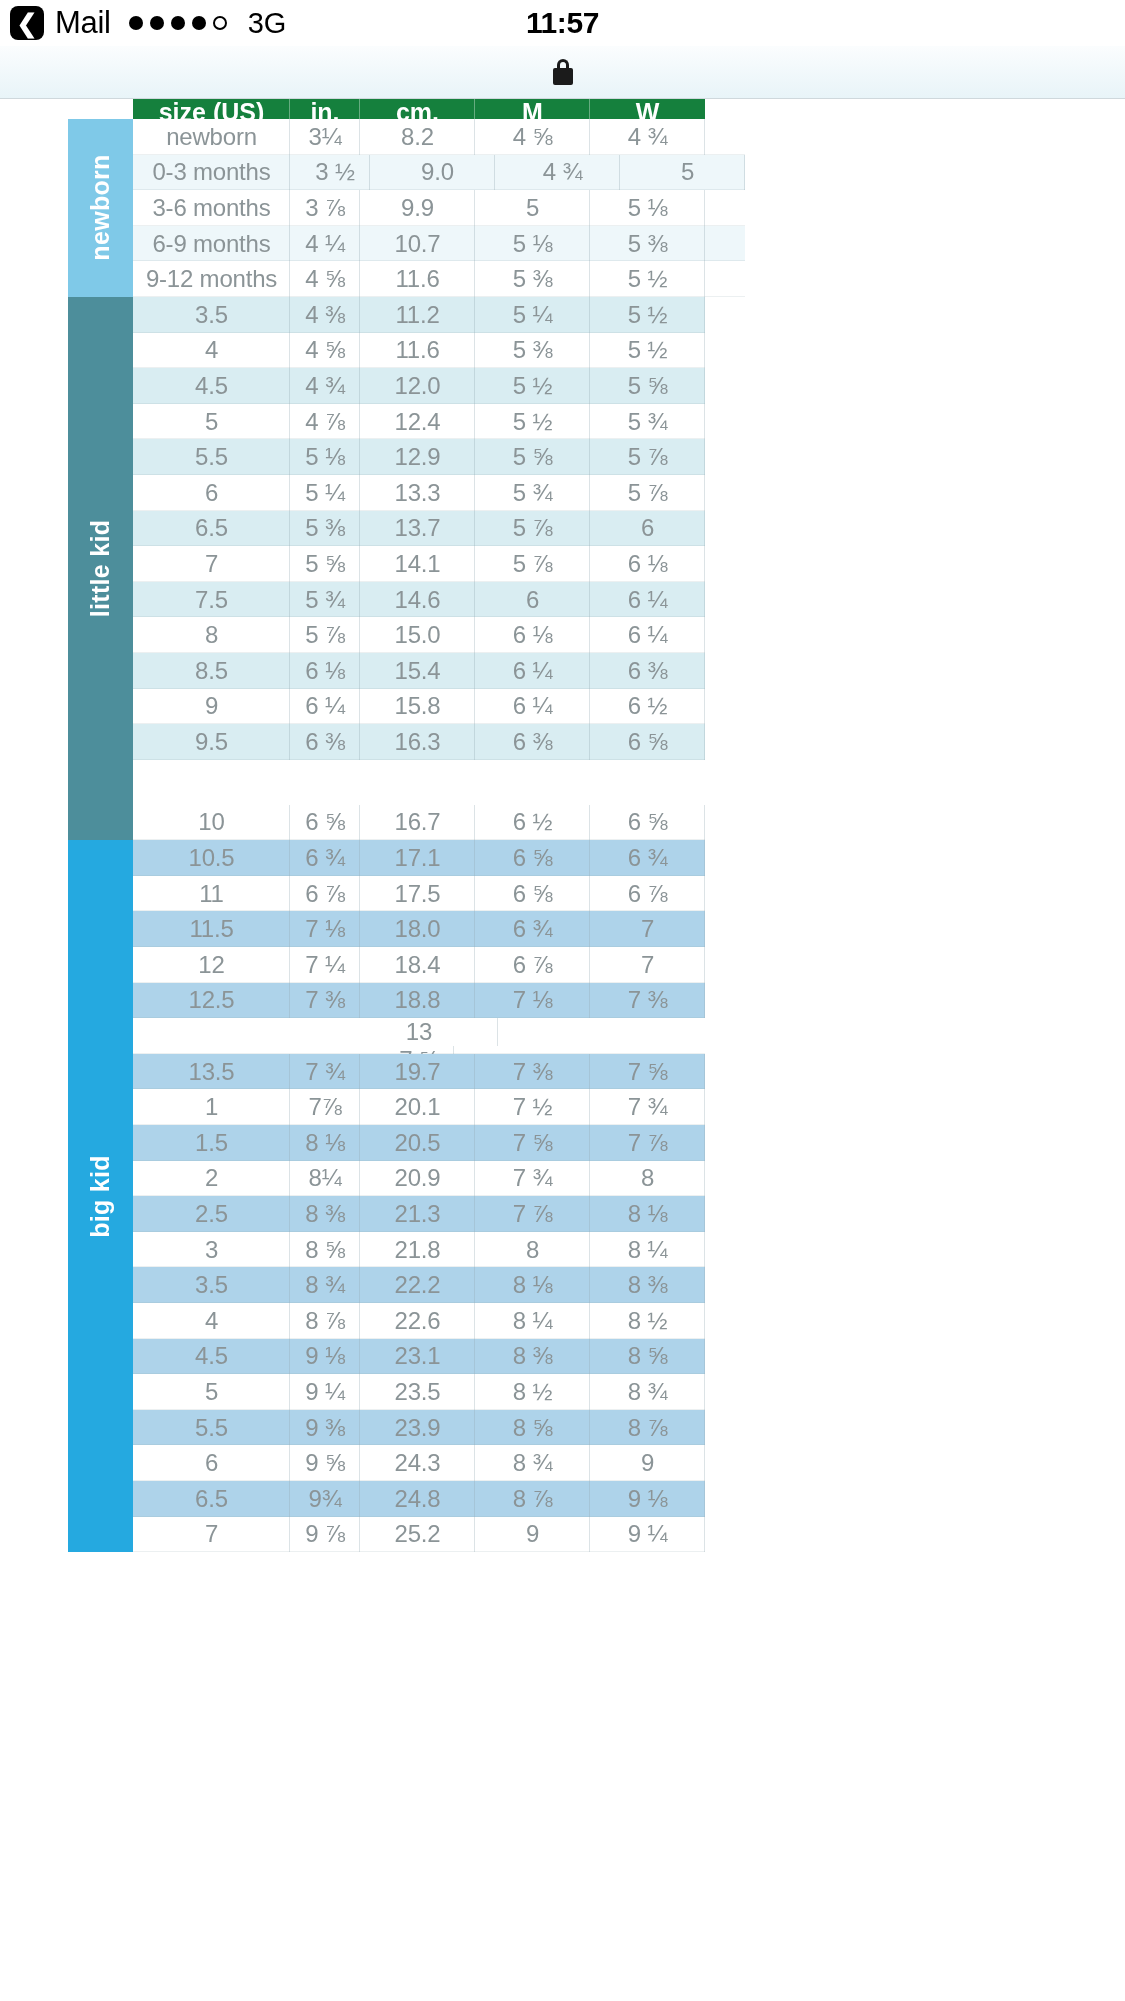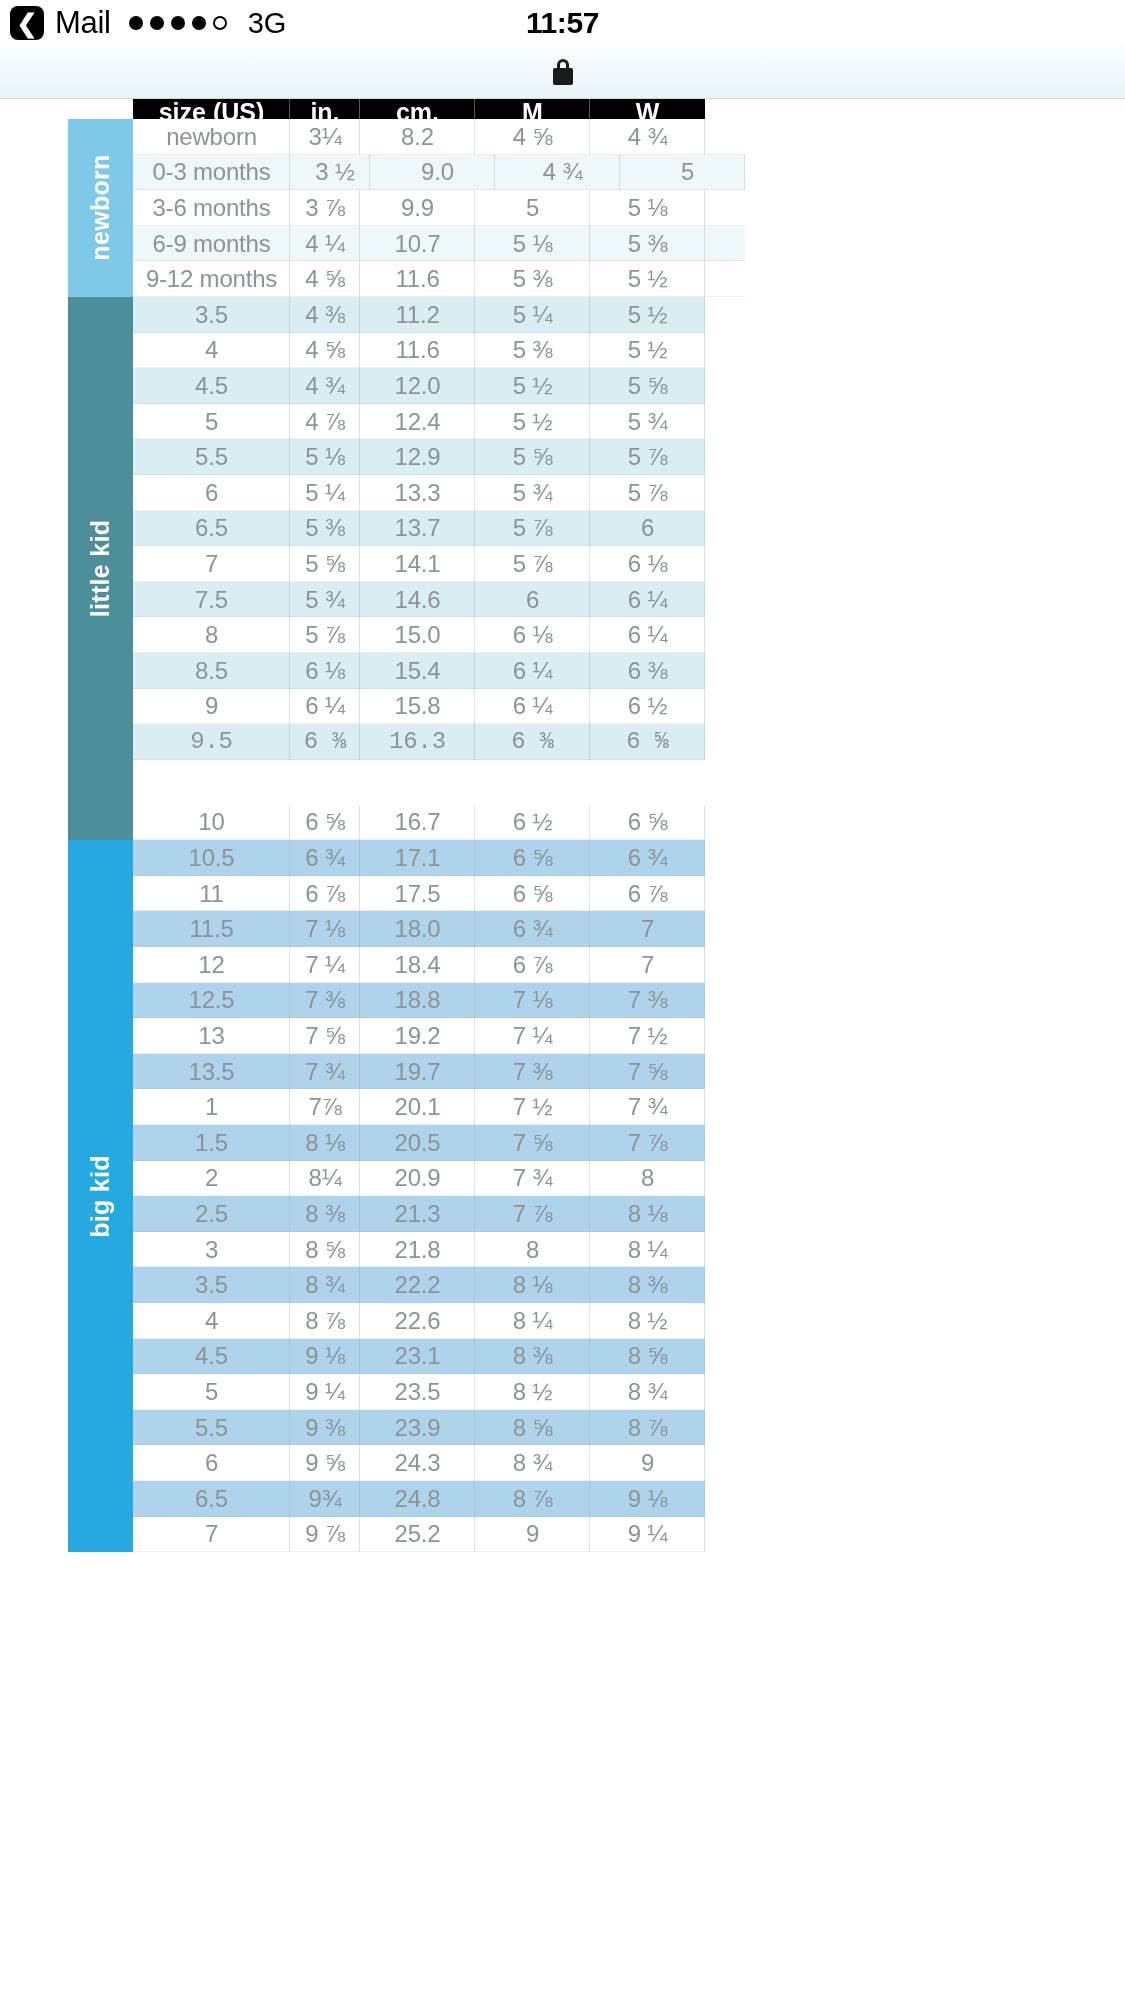--- a/index.html
+++ b/index.html
@@ -113,21 +113,21 @@
     position:absolute;
     left:68px; top:0px;
     width:637px;
   }
 
   .hdr-row{
     display:flex;
     height:20px;               
     margin-left:65px;
     width:572px;
-    background:#000000;
+    background:#15803d;
     overflow:hidden;
     align-items:flex-end;
   }
   .hdr-cell{
     color:#ffffff;
     font-size:25px;
     font-weight:700;
     text-align:center;
     line-height:26px;
     position:relative;
@@ -395,21 +395,21 @@
               <div class="row-sep"></div>
             </div>
             <div class="row even" style="position: relative;">
               <div class="cell c0">9<div class="vline"></div></div>
               <div class="cell c1">6 ¼<div class="vline"></div></div>
               <div class="cell c2">15.8<div class="vline"></div></div>
               <div class="cell c3">6 ¼<div class="vline"></div></div>
               <div class="cell c4">6 ½<div class="vline"></div></div>
               <div class="row-sep"></div>
             </div>
-            <div class="row odd" style="position: relative; font-family: Liberation Mono, monospace;">
+            <div class="row odd" style="position: relative;">
               <div class="cell c0">9.5<div class="vline"></div></div>
               <div class="cell c1">6 ⅜<div class="vline"></div></div>
               <div class="cell c2">16.3<div class="vline"></div></div>
               <div class="cell c3">6 ⅜<div class="vline"></div></div>
               <div class="cell c4">6 ⅝<div class="vline"></div></div>
               <div class="row-sep"></div>
             </div>
             <div class="row even" style="position: relative; margin-top: 45px;">
               <div class="cell c0">10<div class="vline"></div></div>
               <div class="cell c1">6 ⅝<div class="vline"></div></div>
@@ -458,21 +458,21 @@
               <div class="row-sep"></div>
             </div>
             <div class="row odd" style="position: relative;">
               <div class="cell c0">12.5<div class="vline"></div></div>
               <div class="cell c1">7 ⅜<div class="vline"></div></div>
               <div class="cell c2">18.8<div class="vline"></div></div>
               <div class="cell c3">7 ⅛<div class="vline"></div></div>
               <div class="cell c4">7 ⅜<div class="vline"></div></div>
               <div class="row-sep"></div>
             </div>
-            <div class="row even" style="position: relative;">
+            <div class="row even" style="position: relative; flex-direction: column;">
               <div class="cell c0">13<div class="vline"></div></div>
               <div class="cell c1">7 ⅝<div class="vline"></div></div>
               <div class="cell c2">19.2<div class="vline"></div></div>
               <div class="cell c3">7 ¼<div class="vline"></div></div>
               <div class="cell c4">7 ½<div class="vline"></div></div>
               <div class="row-sep"></div>
             </div>
             <div class="row odd" style="position: relative;">
               <div class="cell c0">13.5<div class="vline"></div></div>
               <div class="cell c1">7 ¾<div class="vline"></div></div>

